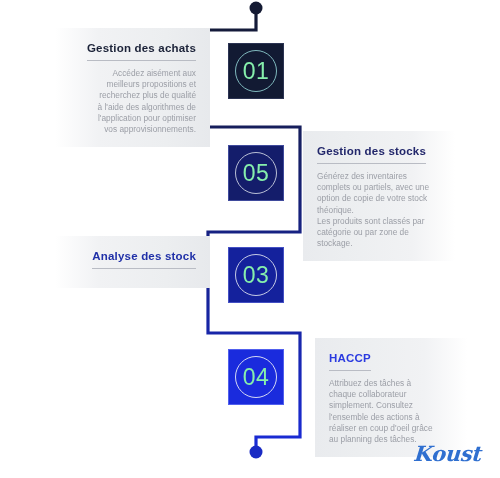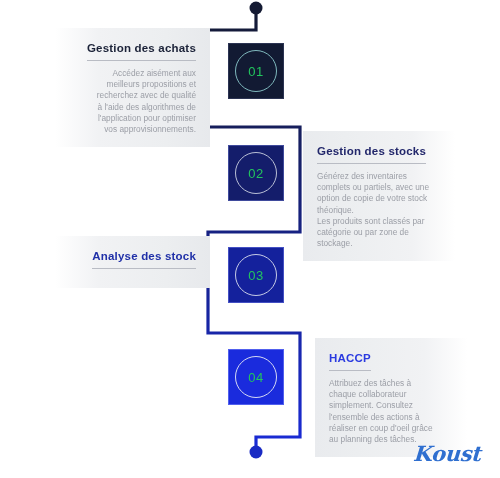--- a/index.html
+++ b/index.html
@@ -60,23 +60,23 @@
     box-sizing:border-box;
   }
   .tile .ring{
     width:42px;height:42px;
     border-radius:50%;
     border:1.4px solid rgba(255,255,255,.55);
     display:flex;align-items:center;justify-content:center;
     box-sizing:border-box;
   }
   .tile .num{
-    font-size:13px;
+    font-size:23px;
     font-weight:300;
-    color:#22c55e;
+    color:#86efac;
     letter-spacing:.5px;
     line-height:1;
   }
 
   
   #logo{
     position:absolute;
     right:18px;bottom:12px;
     font-family:"DejaVu Serif", serif;
     font-style:italic;
@@ -117,21 +117,21 @@
     <circle cx="256" cy="452" r="6.5" fill="#1a2bc4"></circle>
   </svg>
 
   <div class="card left" style="left:55px;top:28px;width:155px;">
     <div class="title-wrap">
       <div class="card-title" style="color:#1b2238;">Gestion des achats</div>
       <div class="title-rule"></div>
     </div>
     <p class="card-body">Accédez aisément aux
 meilleurs propositions et
-recherchez avec de qualité
+recherchez plus de qualité
 à l'aide des algorithmes de
 l'application pour optimiser
 vos approvisionnements.</p>
   </div>
   <div class="tile" style="left:228px;top:43px;background:#121a33;border:1px solid #2b3352;">
     <div class="ring" style="border-color:#7fb8bd;">
       <span class="num">01</span>
     </div>
   </div>
 
@@ -143,21 +143,21 @@
     <p class="card-body">Générez des inventaires
 complets ou partiels, avec une
 option de copie de votre stock
 théorique.
 Les produits sont classés par
 catégorie ou par zone de
 stockage.</p>
   </div>
   <div class="tile" style="left:228px;top:145px;background:#141d6b;border:1px solid #3f4a9c;">
     <div class="ring" style="border-color:#b9bfd6;">
-      <span class="num">02</span>
+      <span class="num">05</span>
     </div>
   </div>
 
   <div class="card left" style="left:55px;top:236px;width:155px;">
     <div class="title-wrap">
       <div class="card-title" style="color:#2030a8;">Analyse des stock</div>
       <div class="title-rule"></div>
     </div>
   </div>
   <div class="tile" style="left:228px;top:247px;background:#14219c;border:1px solid #4450c4;">

